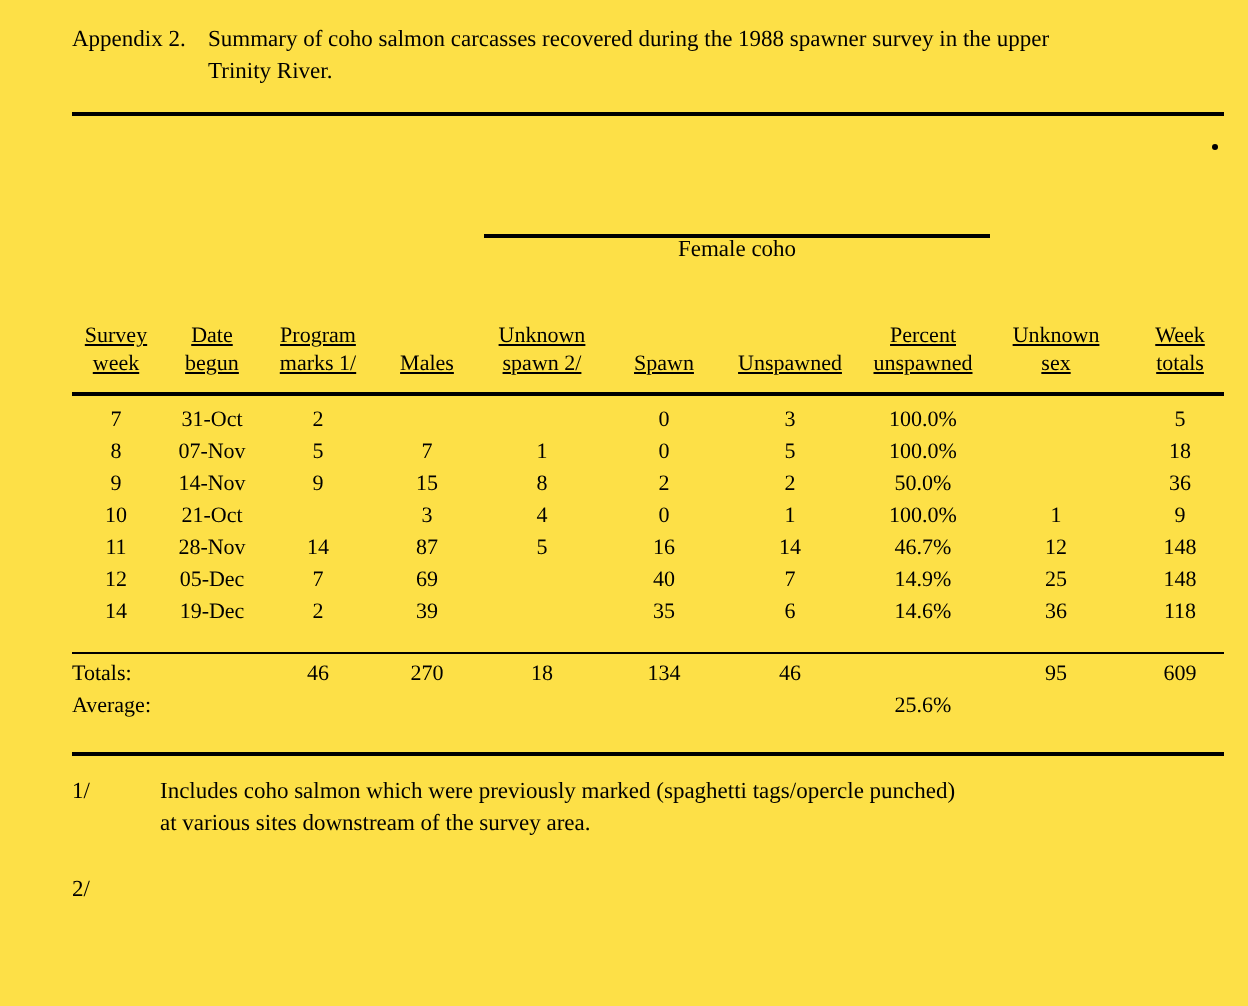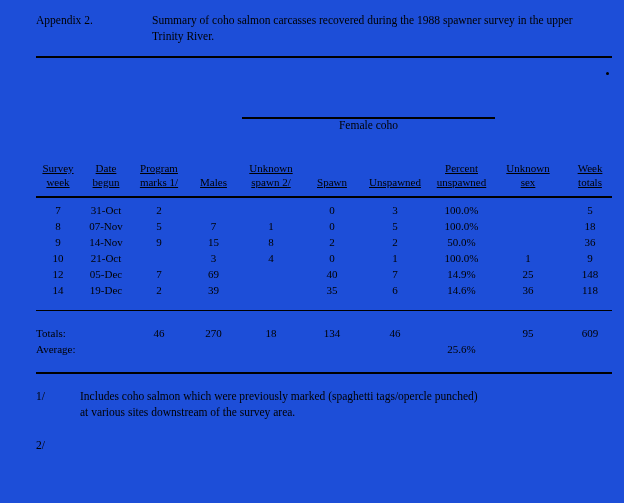--- a/index.html
+++ b/index.html
@@ -1,44 +1,44 @@
 <!DOCTYPE html>
 <html><head>
 <meta charset="utf-8">
 <style>
   html,body{margin:0;padding:0;background:#ffffff;}
   .page{
-    position:relative;width:624px;height:503px;background:#1d4ed8;color:#000;
+    position:relative;width:624px;height:503px;background:#fde047;color:#000;
     font-family:"Liberation Serif","DejaVu Serif",serif;overflow:hidden;
   }
   
   .title-block{position:absolute;left:36px;top:12px;width:576px;display:flex;font-size:11.5px;line-height:16px;}
   .title-label{width:68px;flex:none;}
-  .title-text{white-space:pre-line;margin-left:48px;}
+  .title-text{white-space:pre-line;}
   
   .rule-top{position:absolute;left:36px;top:56px;width:576px;height:2px;background:#000;}
   .artifact-dot{position:absolute;left:606px;top:72px;width:3px;height:3px;background:#000;border-radius:50%;}
   .female-rule{position:absolute;left:242px;top:117px;width:253px;height:2px;background:#000;}
   
   table.data-table{
     position:absolute;left:36px;top:92px;width:576px;
     border-collapse:collapse;table-layout:fixed;font-size:11px;
   }
   th,td{padding:0;margin:0;text-align:center;font-weight:normal;overflow:hidden;}
   th:last-child,td:last-child{padding-left:8px;}
   .group-row th{height:39px;vertical-align:bottom;}
   .group-header{padding-bottom:11px;font-size:11.5px;}
   .header-row th{
     height:47px;vertical-align:bottom;padding-bottom:7px;
     white-space:pre-line;line-height:14px;border-bottom:2px solid #000;text-decoration:underline;
   }
   tbody td{height:16px;line-height:16px;}
   tbody tr:first-child td{padding-top:4px;}
   .spacer-row td{height:12px;}
-  .totals-row td{border-top:1px solid #000;height:16px;line-height:16px;padding-top:14px;}
+  .totals-row td{border-top:1px solid #000;height:16px;line-height:16px;padding-top:2px;}
   .average-row td{height:16px;line-height:16px;}
   td.left{text-align:left;}
   .bottom-spacer td{height:15px;border-bottom:2px solid #000;}
   
   .footnote{position:absolute;left:36px;width:572px;display:flex;font-size:11.5px;line-height:16px;}
   .fn-label{width:44px;flex:none;}
   .fn-text{white-space:pre-line;}
   .fn-1{top:388px;}
   .fn-2{top:437px;}
 </style>
@@ -139,20 +139,32 @@
           <td></td>
           <td>3</td>
           <td>4</td>
           <td>0</td>
           <td>1</td>
           <td>100.0%</td>
           <td>1</td>
           <td>9</td>
         </tr>
         <tr>
+          <td>11</td>
+          <td>28-Nov</td>
+          <td>14</td>
+          <td>87</td>
+          <td>5</td>
+          <td>16</td>
+          <td>14</td>
+          <td>46.7%</td>
+          <td>12</td>
+          <td>148</td>
+        </tr>
+        <tr>
           <td>12</td>
           <td>05-Dec</td>
           <td>7</td>
           <td>69</td>
           <td></td>
           <td>40</td>
           <td>7</td>
           <td>14.9%</td>
           <td>25</td>
           <td>148</td>

